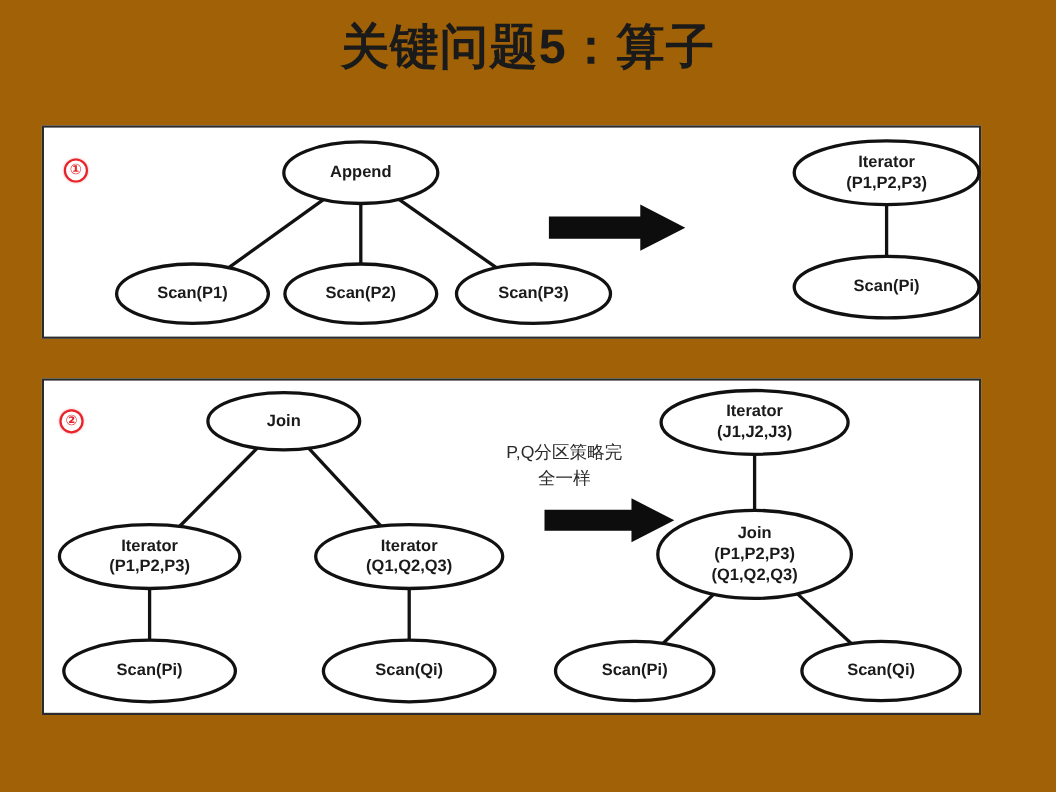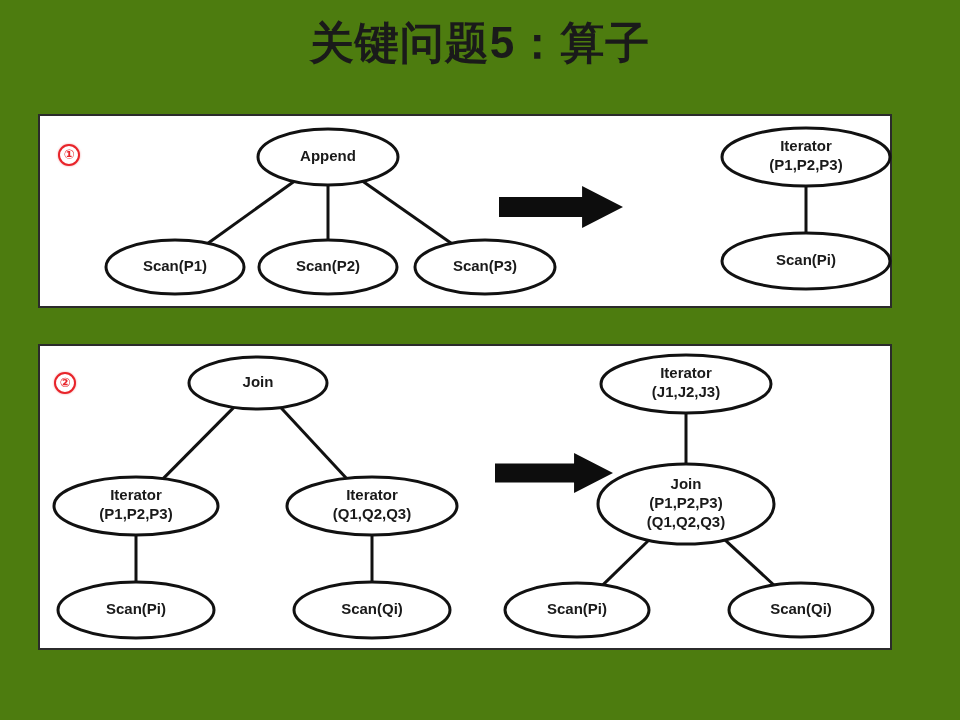--- a/index.html
+++ b/index.html
@@ -12,21 +12,21 @@
     height: 720px;
     position: relative;
     font-family: "Liberation Sans", sans-serif;
     overflow: hidden;
   }
   #slide {
     position: absolute;
     left: 0; top: 0;
     width: 960px;
     height: 720px;
-    background: #4d7c0f;
+    background: #a16207;
   }
   .slide-title {
     position: absolute;
     left: 0;
     top: 18px;
     width: 960px;
     text-align: center;
     font-size: 44px;
     font-weight: 700;
     color: #1a1a1a;
@@ -196,15 +196,19 @@
         </g>
         <g>
           <ellipse cx="537" cy="264" rx="72" ry="27" class="node-ellipse"></ellipse>
           <text x="537" y="264" class="node-label">Scan(Pi)</text>
         </g>
         <g>
           <ellipse cx="761" cy="264" rx="72" ry="27" class="node-ellipse"></ellipse>
           <text x="761" y="264" class="node-label">Scan(Qi)</text>
         </g>
       </svg>
+    <div class="annotation-text" id="annotation-2" style="left:388px; top:54px;">
+      <div>P,Q分区策略完</div>
+      <div>全一样</div>
+    </div>
   </div>
 
 </div>
 
 </body></html>

